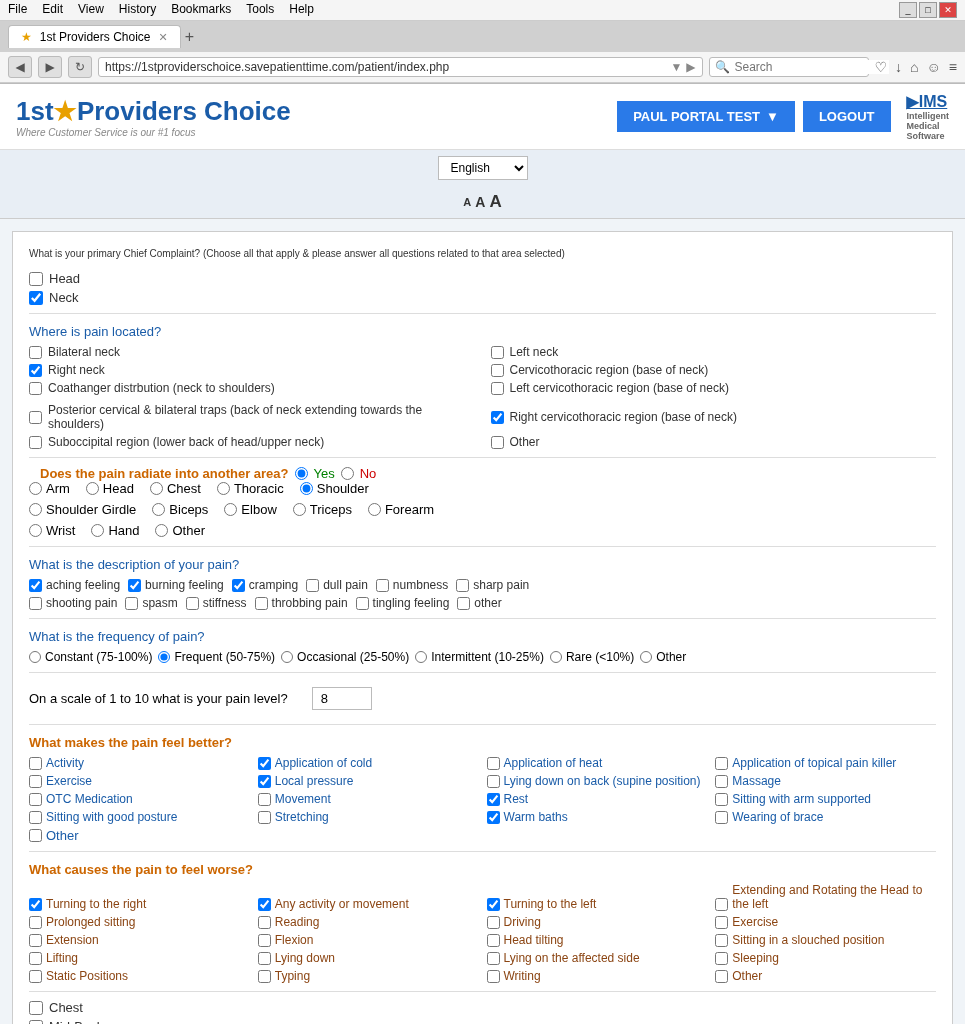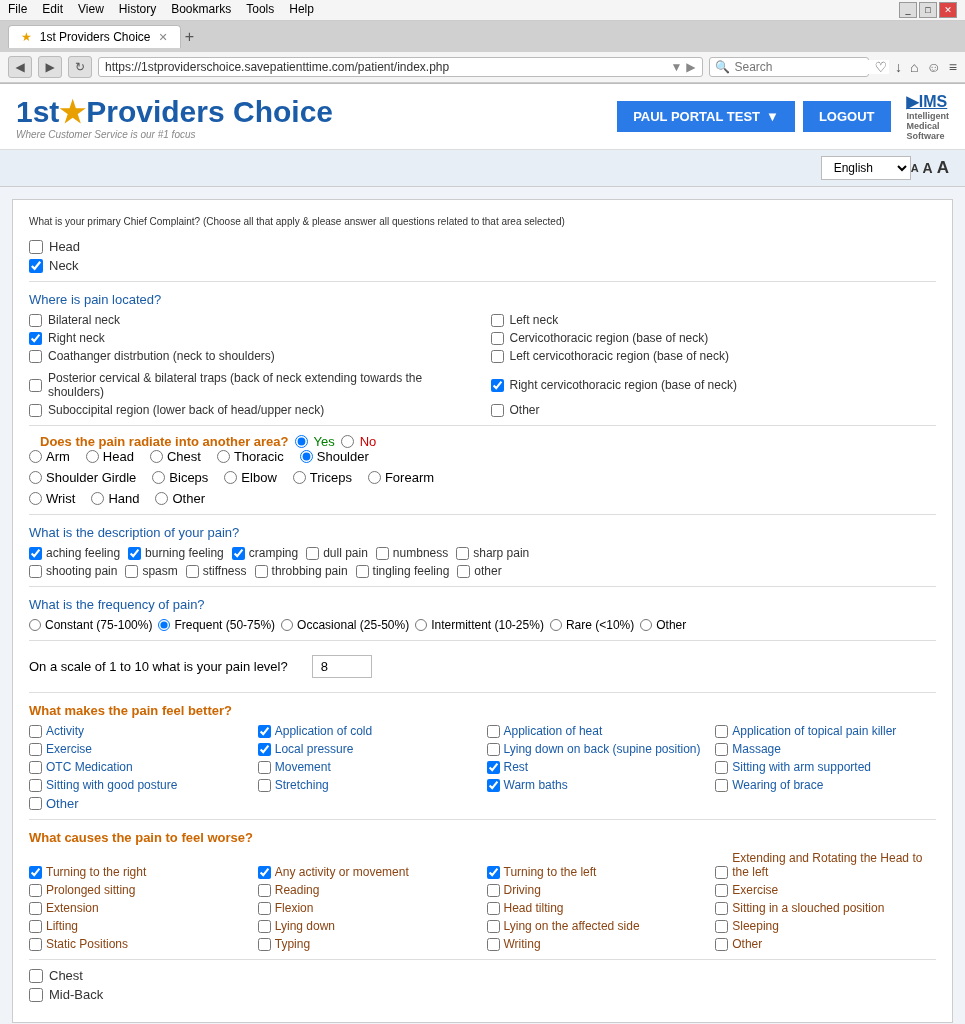--- a/index.html
+++ b/index.html
@@ -21,30 +21,30 @@
     .address-bar { flex: 1; display: flex; align-items: center; border: 1px solid #bbb; background: white; border-radius: 3px; padding: 2px 6px; font-size: 12px; }
     .address-bar input { flex: 1; border: none; outline: none; font-size: 12px; color: #333; }
     .search-bar { border: 1px solid #bbb; background: white; border-radius: 3px; padding: 2px 6px; font-size: 12px; display: flex; align-items: center; gap: 4px; width: 160px; }
     .search-bar input { border: none; outline: none; font-size: 12px; color: #999; }
     .nav-icons { display: flex; gap: 8px; align-items: center; }
     .nav-icon { color: #555; font-size: 14px; cursor: pointer; }
 
     
     .app-header { background: white; display: flex; align-items: center; padding: 8px 16px; border-bottom: 1px solid #ddd; }
     .logo-area { flex: 1; }
-    .logo-text { font-size: 30px; font-weight: bold; color: #1a5ca8; }
+    .logo-text { font-size: 26px; font-weight: bold; color: #1a5ca8; }
     .logo-star { color: #e8a000; }
     .logo-sub { font-size: 10px; color: #888; font-style: italic; }
     .header-buttons { display: flex; align-items: center; gap: 8px; }
     .portal-btn { background: #2a7ae8; color: white; border: none; padding: 8px 16px; font-size: 13px; font-weight: bold; cursor: pointer; display: flex; align-items: center; gap: 6px; }
     .logout-btn { background: #2a7ae8; color: white; border: none; padding: 8px 16px; font-size: 13px; font-weight: bold; cursor: pointer; }
     .ims-logo { font-size: 11px; color: #1a5ca8; font-weight: bold; margin-left: 8px; }
 
     
-    .toolbar { background: #e8eef5; border-bottom: 1px solid #ccc; padding: 6px 16px; display: flex; align-items: center; justify-content: flex-end; gap: 0; }
+    .toolbar { background: #e8eef5; border-bottom: 1px solid #ccc; padding: 6px 16px; display: flex; align-items: center; justify-content: flex-end; gap: 12px; flex-direction: column; }
     .lang-select { border: 1px solid #bbb; padding: 3px 20px 3px 8px; font-size: 12px; background: white; }
     .font-controls { display: flex; gap: 4px; }
     .font-btn { background: none; border: none; font-size: 14px; cursor: pointer; color: #333; font-weight: bold; }
 
     
     .main-content { background: #f0f4f8; padding: 12px; }
     .form-container { background: white; border: 1px solid #ccc; padding: 16px; }
     
     .question-header { font-size: 10px; color: #333; margin-bottom: 12px; }
     

